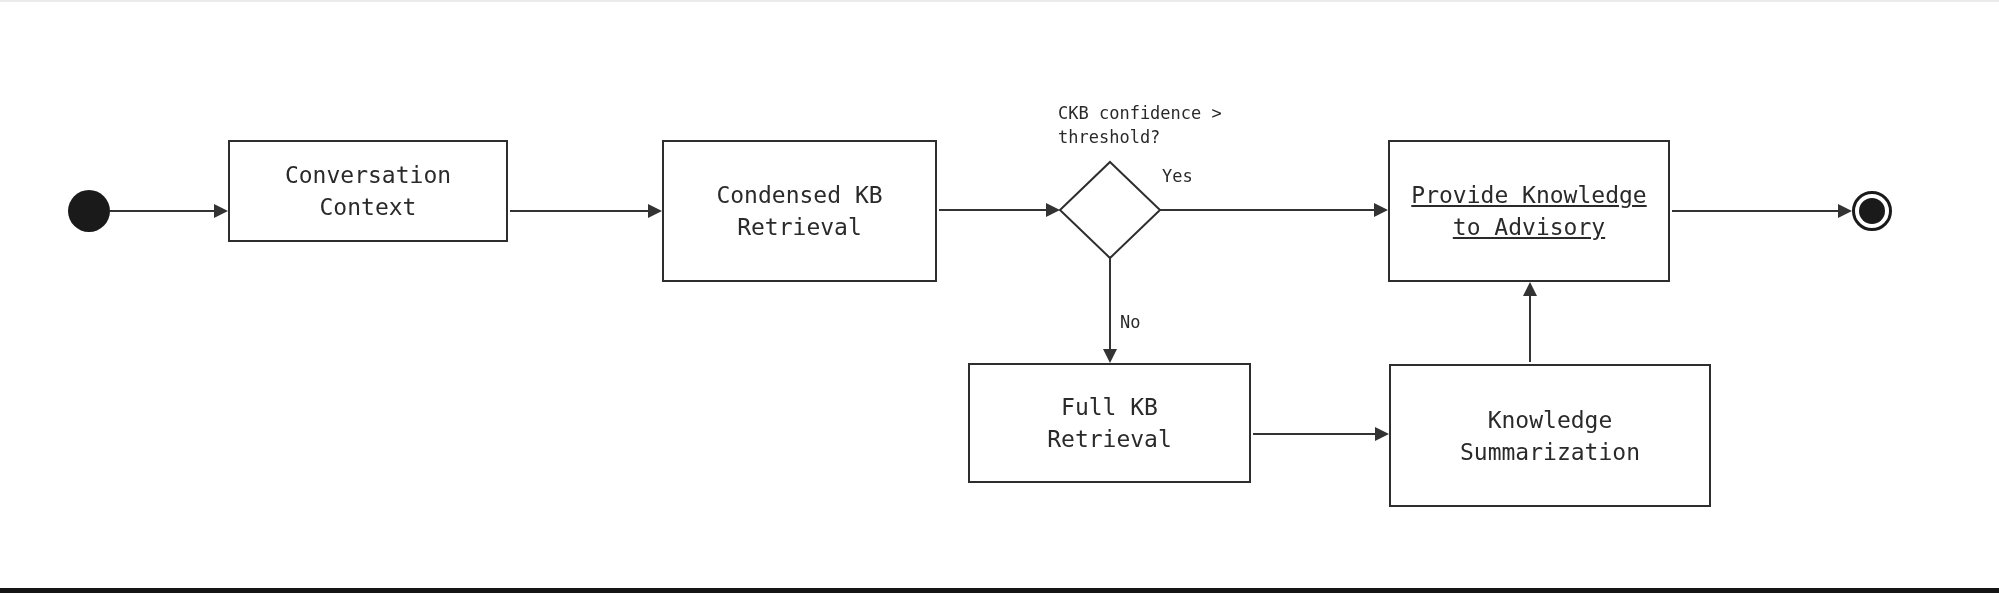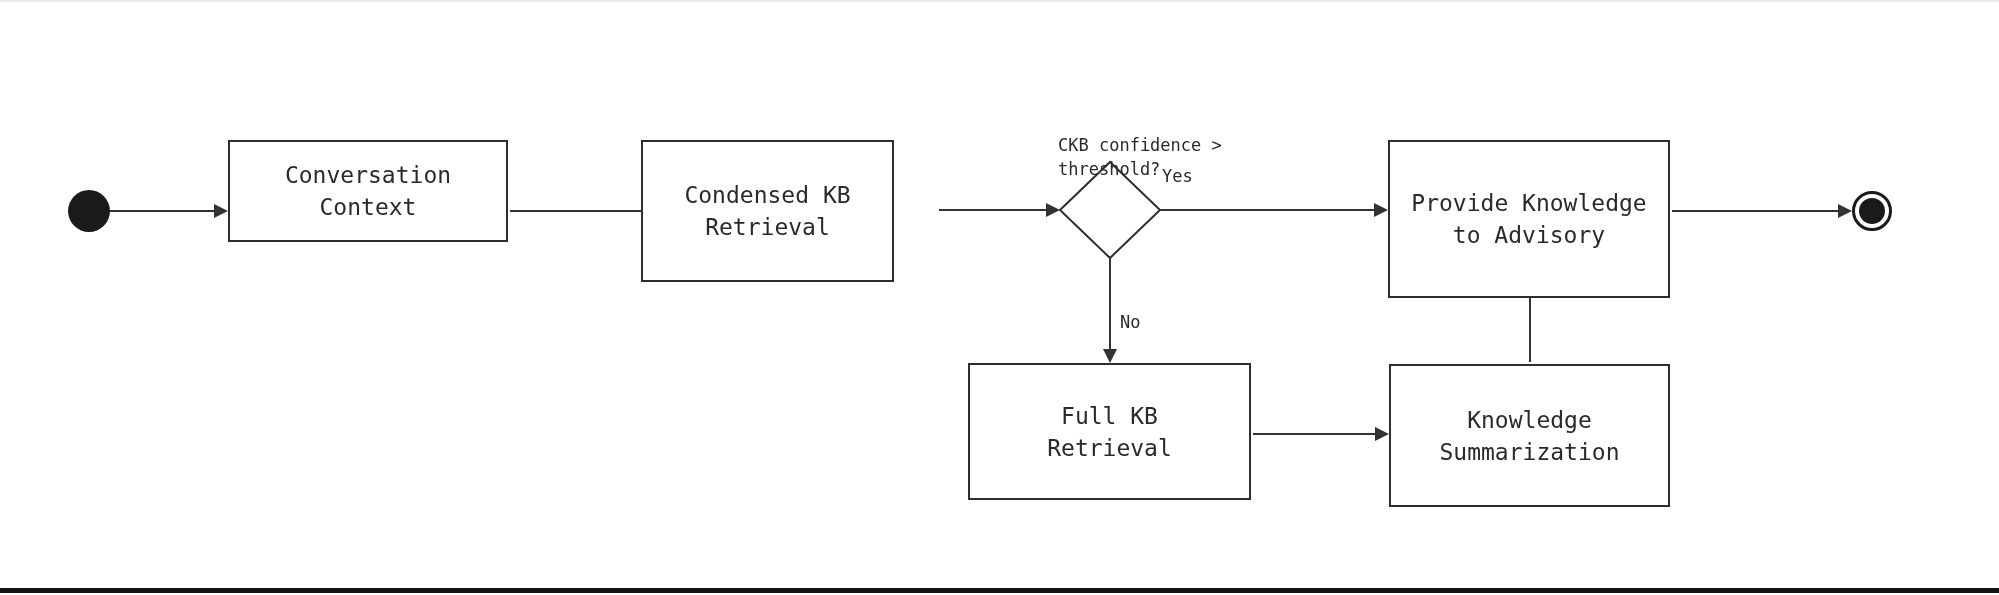--- a/index.html
+++ b/index.html
@@ -109,41 +109,41 @@
       <circle cx="1872" cy="211" r="18.5" fill="none" stroke="#1a1a1a" stroke-width="3"></circle>
       <circle cx="1872" cy="211" r="13" fill="#1a1a1a"></circle>
     </g>
   </svg>
 
   <div class="node" style="left:228px; top:140px; width:280px; height:102px;">
     <span>Conversation
 Context</span>
   </div>
 
-  <div class="node" style="left:641px; top:140px; width:253px; height:142px;">
+  <div class="node" style="left:662px; top:140px; width:275px; height:142px;">
     <span>Condensed KB
 Retrieval</span>
   </div>
 
-  <div class="node" style="left:1388px; top:140px; width:282px; height:158px;">
+  <div class="node" style="left:1388px; top:140px; width:282px; height:142px;text-decoration:underline;">
     <span>Provide Knowledge
 to Advisory</span>
   </div>
 
-  <div class="node" style="left:968px; top:363px; width:283px; height:137px;">
+  <div class="node" style="left:968px; top:363px; width:283px; height:120px;">
     <span>Full KB
 Retrieval</span>
   </div>
 
-  <div class="node" style="left:1389px; top:364px; width:281px; height:143px;">
+  <div class="node" style="left:1389px; top:364px; width:322px; height:143px;">
     <span>Knowledge
 Summarization</span>
   </div>
 
-  <div class="edge-label" style="left:1058px; top:101px; width:230px;margin-top:32px;">CKB confidence &gt;
+  <div class="edge-label" style="left:1058px; top:101px; width:230px;">CKB confidence &gt;
 threshold?</div>
 
   <div class="edge-label" style="left:1162px; top:164px;">Yes</div>
 
   <div class="edge-label" style="left:1120px; top:262px;margin-top:48px;">No</div>
 
   <div class="rule-bottom"></div>
 
 </div>
 

